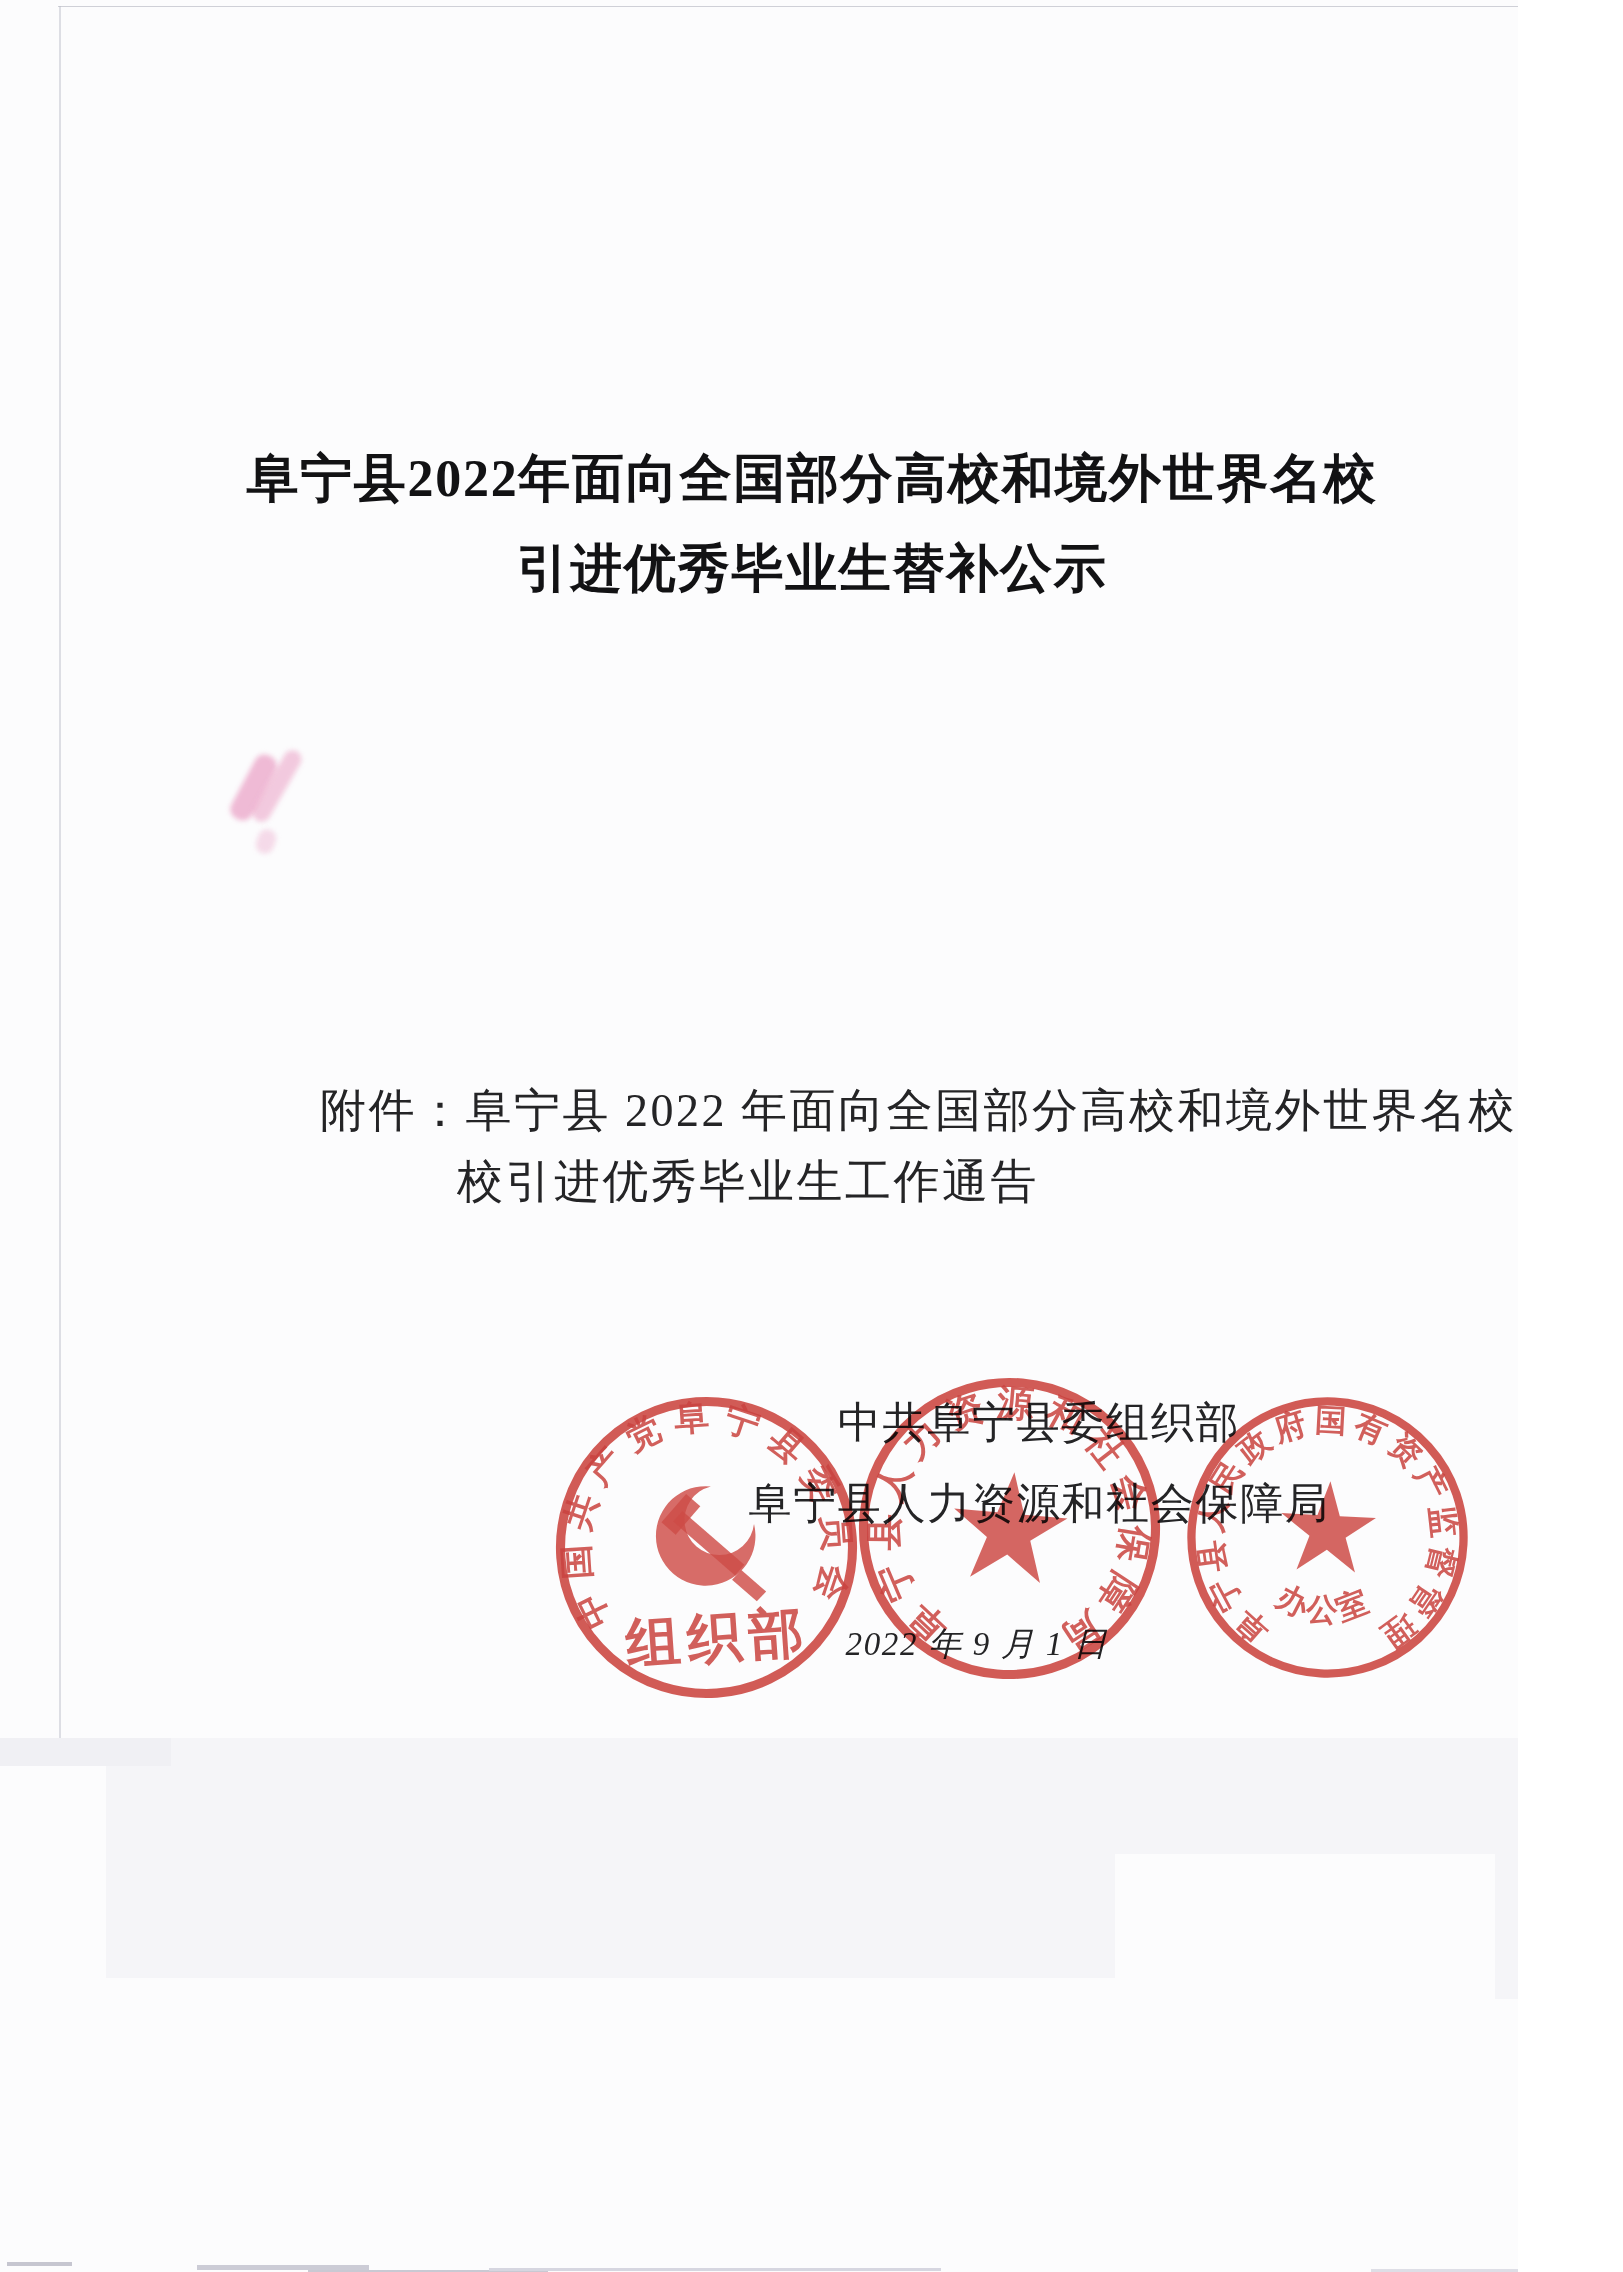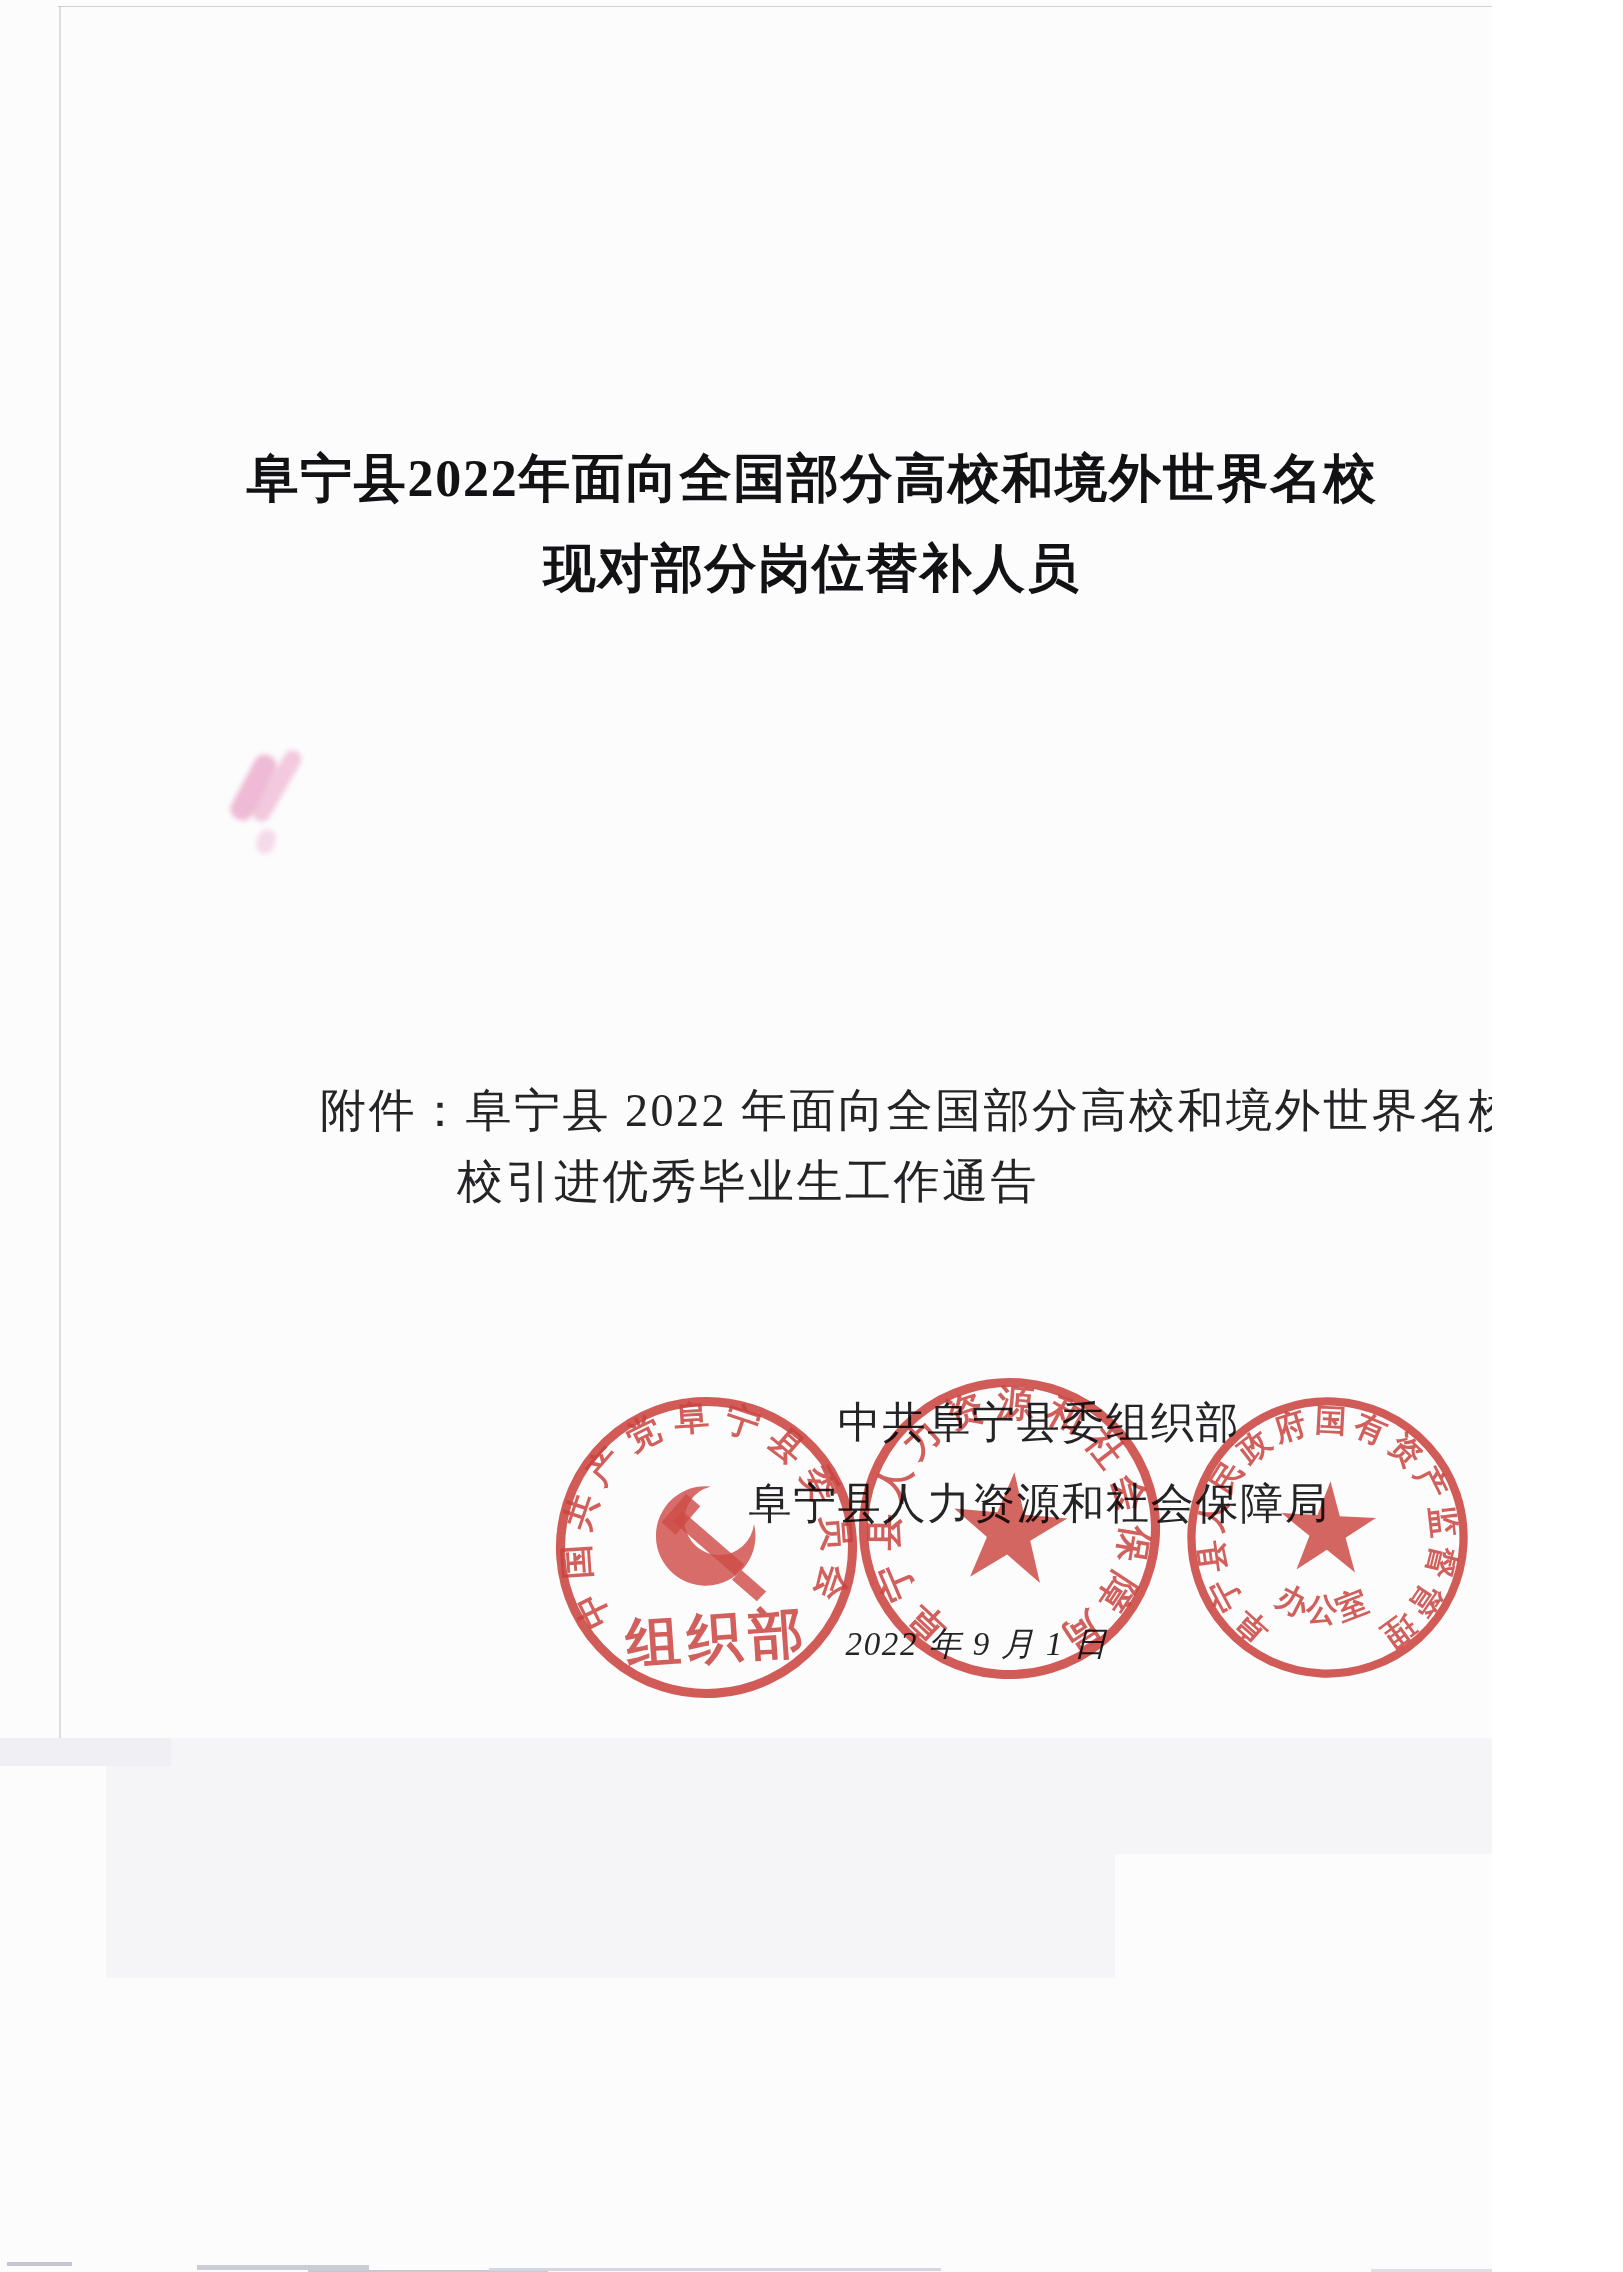--- a/index.html
+++ b/index.html
@@ -1,20 +1,21 @@
 <!DOCTYPE html>
 <html style="font-size:13.3px"><head>
 <meta charset="utf-8">
 <style>
   html,body{margin:0;padding:0;background:#ffffff;}
   #page{
     position:relative;width:1492px;height:2273px;overflow:hidden;
     background:#fcfcfd;
     font-family:"Liberation Serif","DejaVu Serif",serif;
     color:#1e1e20;
+    padding-left:26px;
   }
   .edge{position:absolute;pointer-events:none;}
   .patch{position:absolute;pointer-events:none;}
   .title{
     position:absolute;left:0;width:1624px;text-align:center;
     font-weight:bold;color:#121214;font-size:52px;letter-spacing:1.7px;
     white-space:nowrap;
   }
   .bodytext{
     position:absolute;left:249px;top:698px;width:1168px;
@@ -46,21 +47,21 @@
   <div class="edge" style="left:197px;top:2265px;width:172px;height:5px;background:#ccccd6;"></div>
   <div class="edge" style="left:308px;top:2270px;width:240px;height:2.5px;background:#c9c9d3;"></div>
   <div class="edge" style="left:489px;top:2268px;width:452px;height:2.5px;background:#d6d6e0;"></div>
   <div class="edge" style="left:1371px;top:2269px;width:162px;height:2.5px;background:#dedee6;"></div>
 
   <div class="pinkmark" style="left:242px;top:752px;width:23px;height:71px;transform:rotate(28deg);background:rgba(224,107,163,0.45);"></div>
   <div class="pinkmark" style="left:268px;top:746px;width:18px;height:80px;transform:rotate(30deg);background:rgba(224,107,163,0.35);"></div>
   <div class="pinkmark" style="left:257px;top:829px;width:18px;height:25px;transform:rotate(20deg);background:rgba(228,140,185,0.30);"></div>
 
   <div class="title" style="top:444px;">阜宁县2022年面向全国部分高校和境外世界名校</div>
-  <div class="title" style="top:534px;">现对部分岗位替补人员</div>
+  <div class="title" style="top:534px;">引进优秀毕业生替补公示</div>
 
 
   <div class="attach" style="left:320px;top:1080px;">附件：阜宁县 2022 年面向全国部分高校和境外世界名校</div>
   <div class="attach" style="left:457px;top:1151px;">校引进优秀毕业生工作通告</div>
 
   <div class="sig" style="left:1039px;top:1394px;">中共阜宁县委组织部</div>
   <div class="sig" style="left:1039px;top:1475px;">阜宁县人力资源和社会保障局</div>
   <div class="sig" style="left:977px;top:1622px;font-size:33px;font-style:italic;">2022 年 9 月 1 日</div>
 
   <svg class="stamp" style="left:524px;top:1365px;transform:rotate(-4deg);" width="365" height="365" viewBox="-220 -220 440 440">

